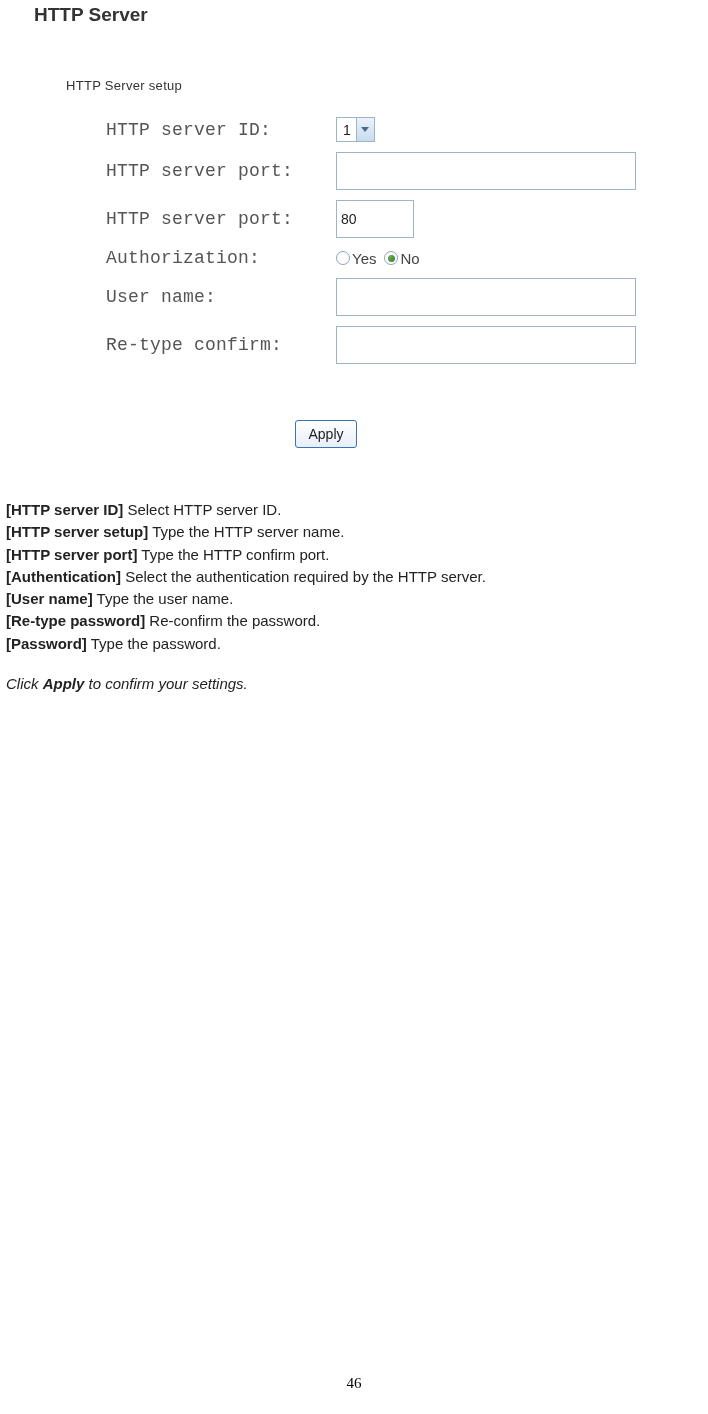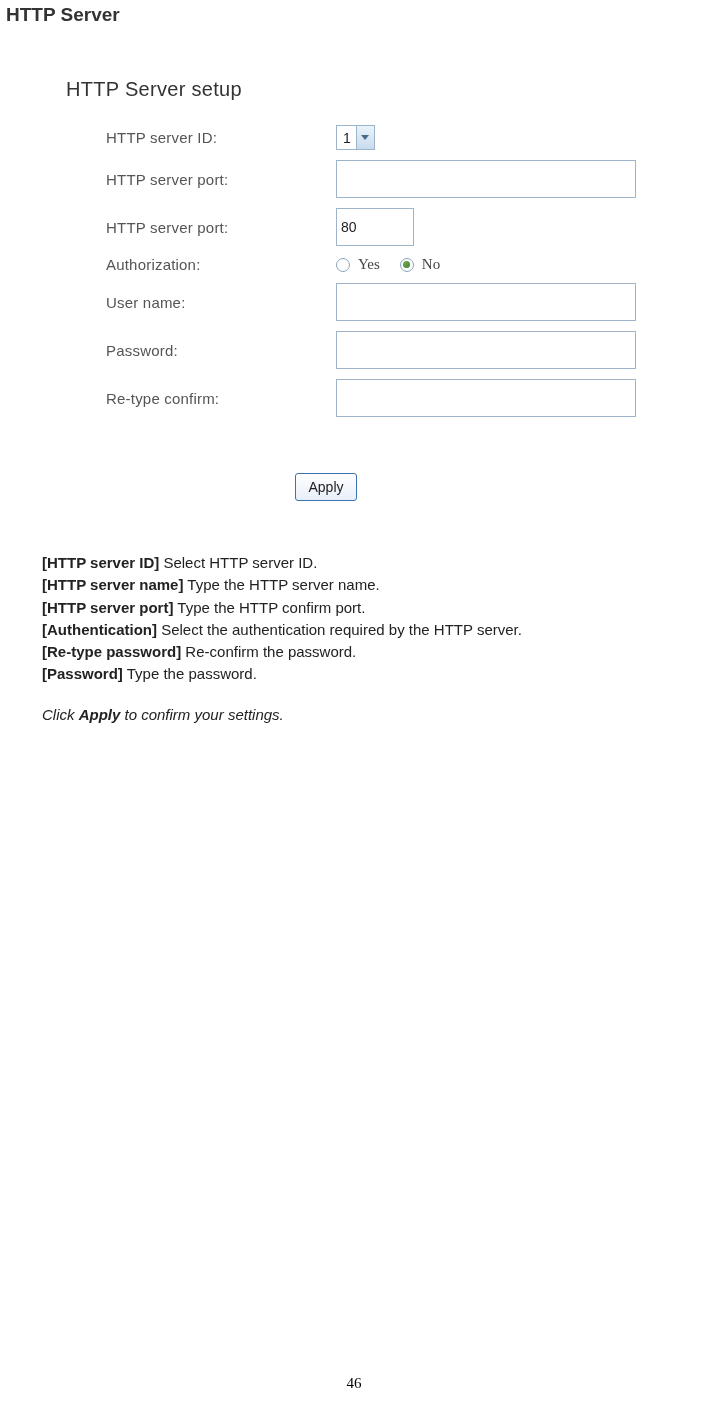--- a/index.html
+++ b/index.html
@@ -9,41 +9,42 @@
       width: 708px;
       height: 1414px;
       position: relative;
       padding: 4px 6px;
     }
     h1.page-title {
       font-size: 19px;
       font-weight: bold;
       color: #333;
       margin-bottom: 52px;
+      margin-left: 28px;
     }
     .panel {
       margin-left: 60px;
       width: 600px;
     }
     .panel-title {
       font-family: Verdana, sans-serif;
-      font-size: 20px;
+      font-size: 13px;
       color: #333;
       margin-bottom: 24px;
       letter-spacing: 0.3px;
     }
     .form-row {
       display: flex;
       align-items: center;
       margin-bottom: 10px;
       padding-left: 40px;
     }
     .form-label {
-      font-family: Liberation Sans, sans-serif;
-      font-size: 15px;
+      font-family: Liberation Mono, monospace;
+      font-size: 18px;
       color: #555;
       width: 230px;
       letter-spacing: 0.2px;
     }
     .select-wrap {
       position: relative;
       display: inline-flex;
       align-items: center;
       border: 1px solid #9db4c9;
       background: #fff;
@@ -75,22 +76,21 @@
       padding: 18px 4px;
       font-size: 14px;
       color: #222;
       background: #fff;
     }
     .w-long { width: 300px; }
     .w-short { width: 78px; }
     .radio-group {
       display: flex;
       align-items: center;
-      gap: 6px;
-      font-family: Liberation Serif, serif;
+      font-family: Liberation Sans, sans-serif;
       font-size: 15px;
       color: #444;
     }
     .radio {
       width: 14px; height: 14px;
       border: 1px solid #8aa6be;
       border-radius: 50%;
       display: inline-flex;
       align-items: center;
       justify-content: center;
@@ -118,21 +118,21 @@
       font-size: 14px;
       color: #222;
       cursor: pointer;
     }
     .descriptions {
       margin-top: 52px;
       font-size: 15px;
       line-height: 1.35;
       color: #222;
     }
-    .descriptions p { margin-bottom: 2px; margin-left: 36px; }
+    .descriptions p { margin-bottom: 2px; }
     .desc-label { font-weight: bold; }
     .apply-note { margin-top: 20px; font-style: italic; }
     .page-num {
       position: absolute;
       bottom: 22px;
       left: 50%;
       transform: translateX(-50%);
       font-family: "Times New Roman", serif;
       font-size: 15px;
       color: #000;
@@ -175,40 +175,37 @@
       <span class="radio checked"></span>
       <span>No</span>
     </div>
   </div>
 
   <div class="form-row">
     <div class="form-label">User name:</div>
     <input class="text-input w-long" value="" style="">
   </div>
 
-  <div class="form-row">
-    <div class="form-label">Password:</div>
-    <input type="password" class="text-input w-long" value="" style="">
-  </div>
 
   <div class="form-row">
     <div class="form-label">Re-type confirm:</div>
     <input type="password" class="text-input w-long" value="" style="">
   </div>
 
   <div class="apply-wrap">
     <button class="apply-btn">Apply</button>
   </div>
 </div>
 
 <div class="descriptions">
   <p><span class="desc-label">[HTTP server ID]</span><span> Select HTTP server ID.</span></p>
-  <p><span class="desc-label">[HTTP server name]</span><span> Type the HTTP server name.</span></p>
+  <p><span class="desc-label">[HTTP server setup]</span><span> Type the HTTP server name.</span></p>
   <p><span class="desc-label">[HTTP server port]</span><span> Type the HTTP confirm port.</span></p>
   <p><span class="desc-label">[Authentication]</span><span> Select the authentication required by the HTTP server.</span></p>
+  <p><span class="desc-label">[User name]</span><span> Type the user name.</span></p>
   <p><span class="desc-label">[Re-type password]</span><span> Re-confirm the password.</span></p>
   <p><span class="desc-label">[Password]</span><span> Type the password.</span></p>
 
   <p class="apply-note">
     <span>Click </span><span class="desc-label">Apply</span><span> to confirm your settings.</span>
   </p>
 </div>
 
 <div class="page-num">46</div>
 

